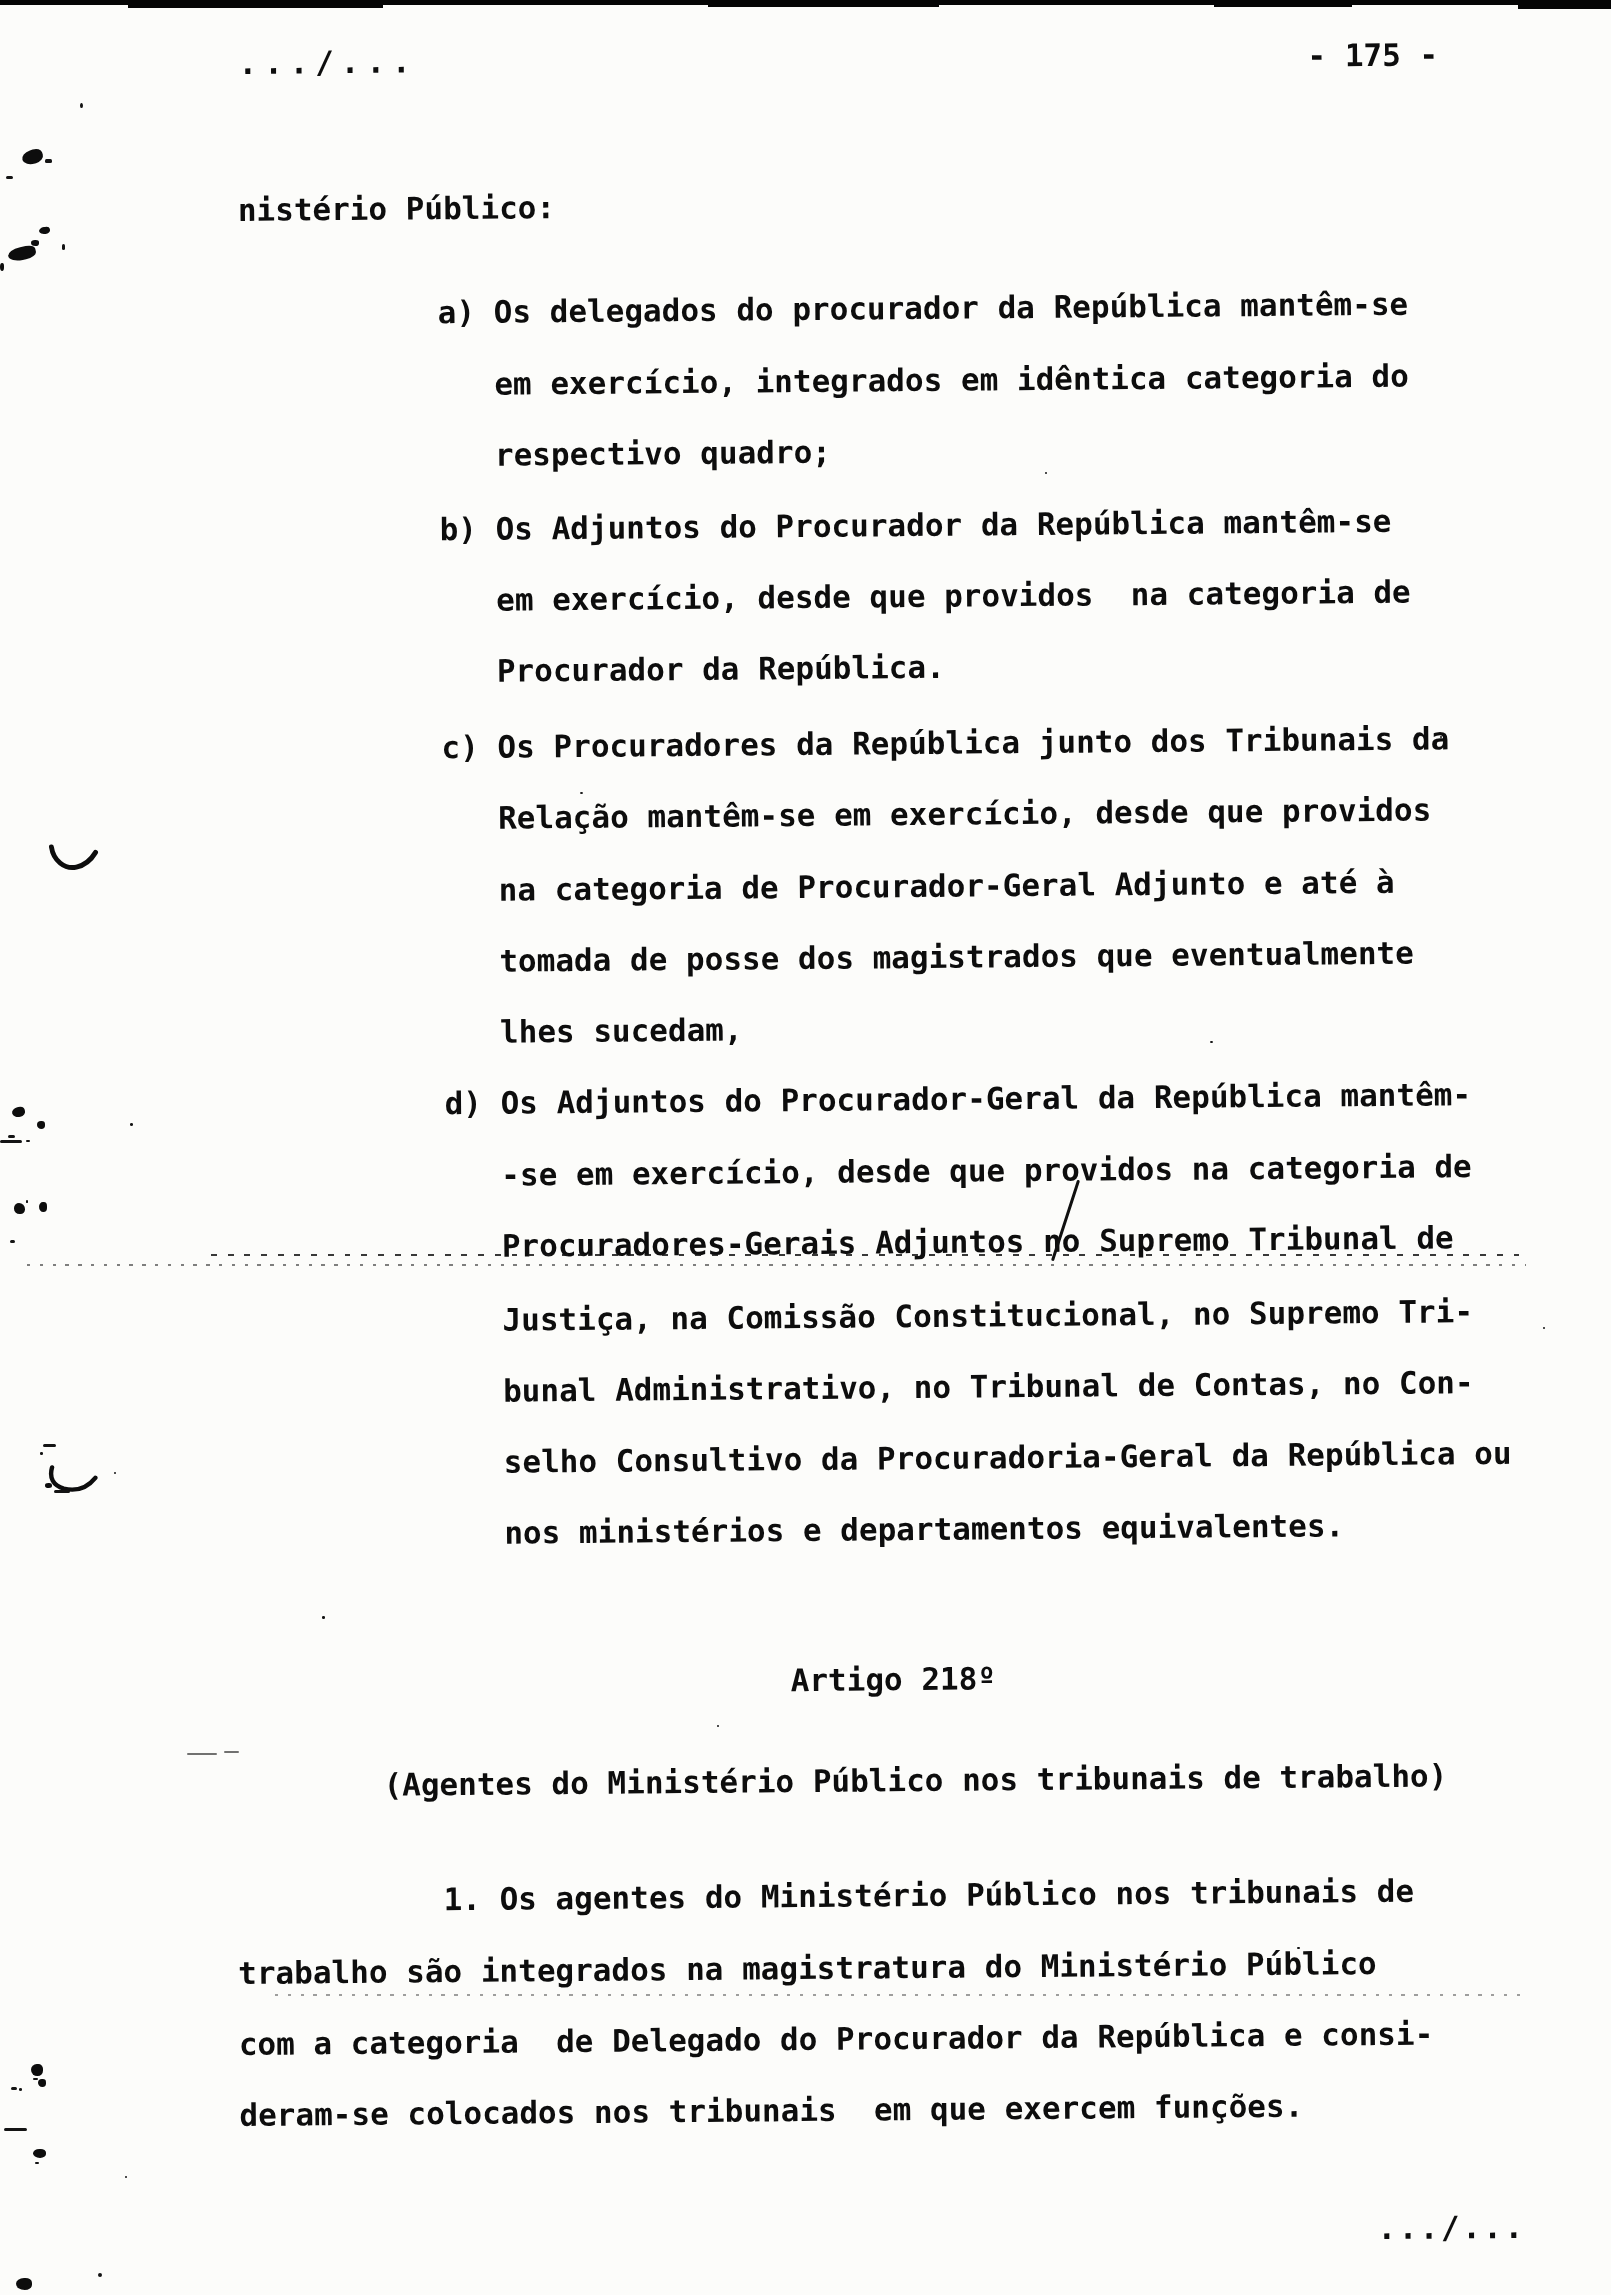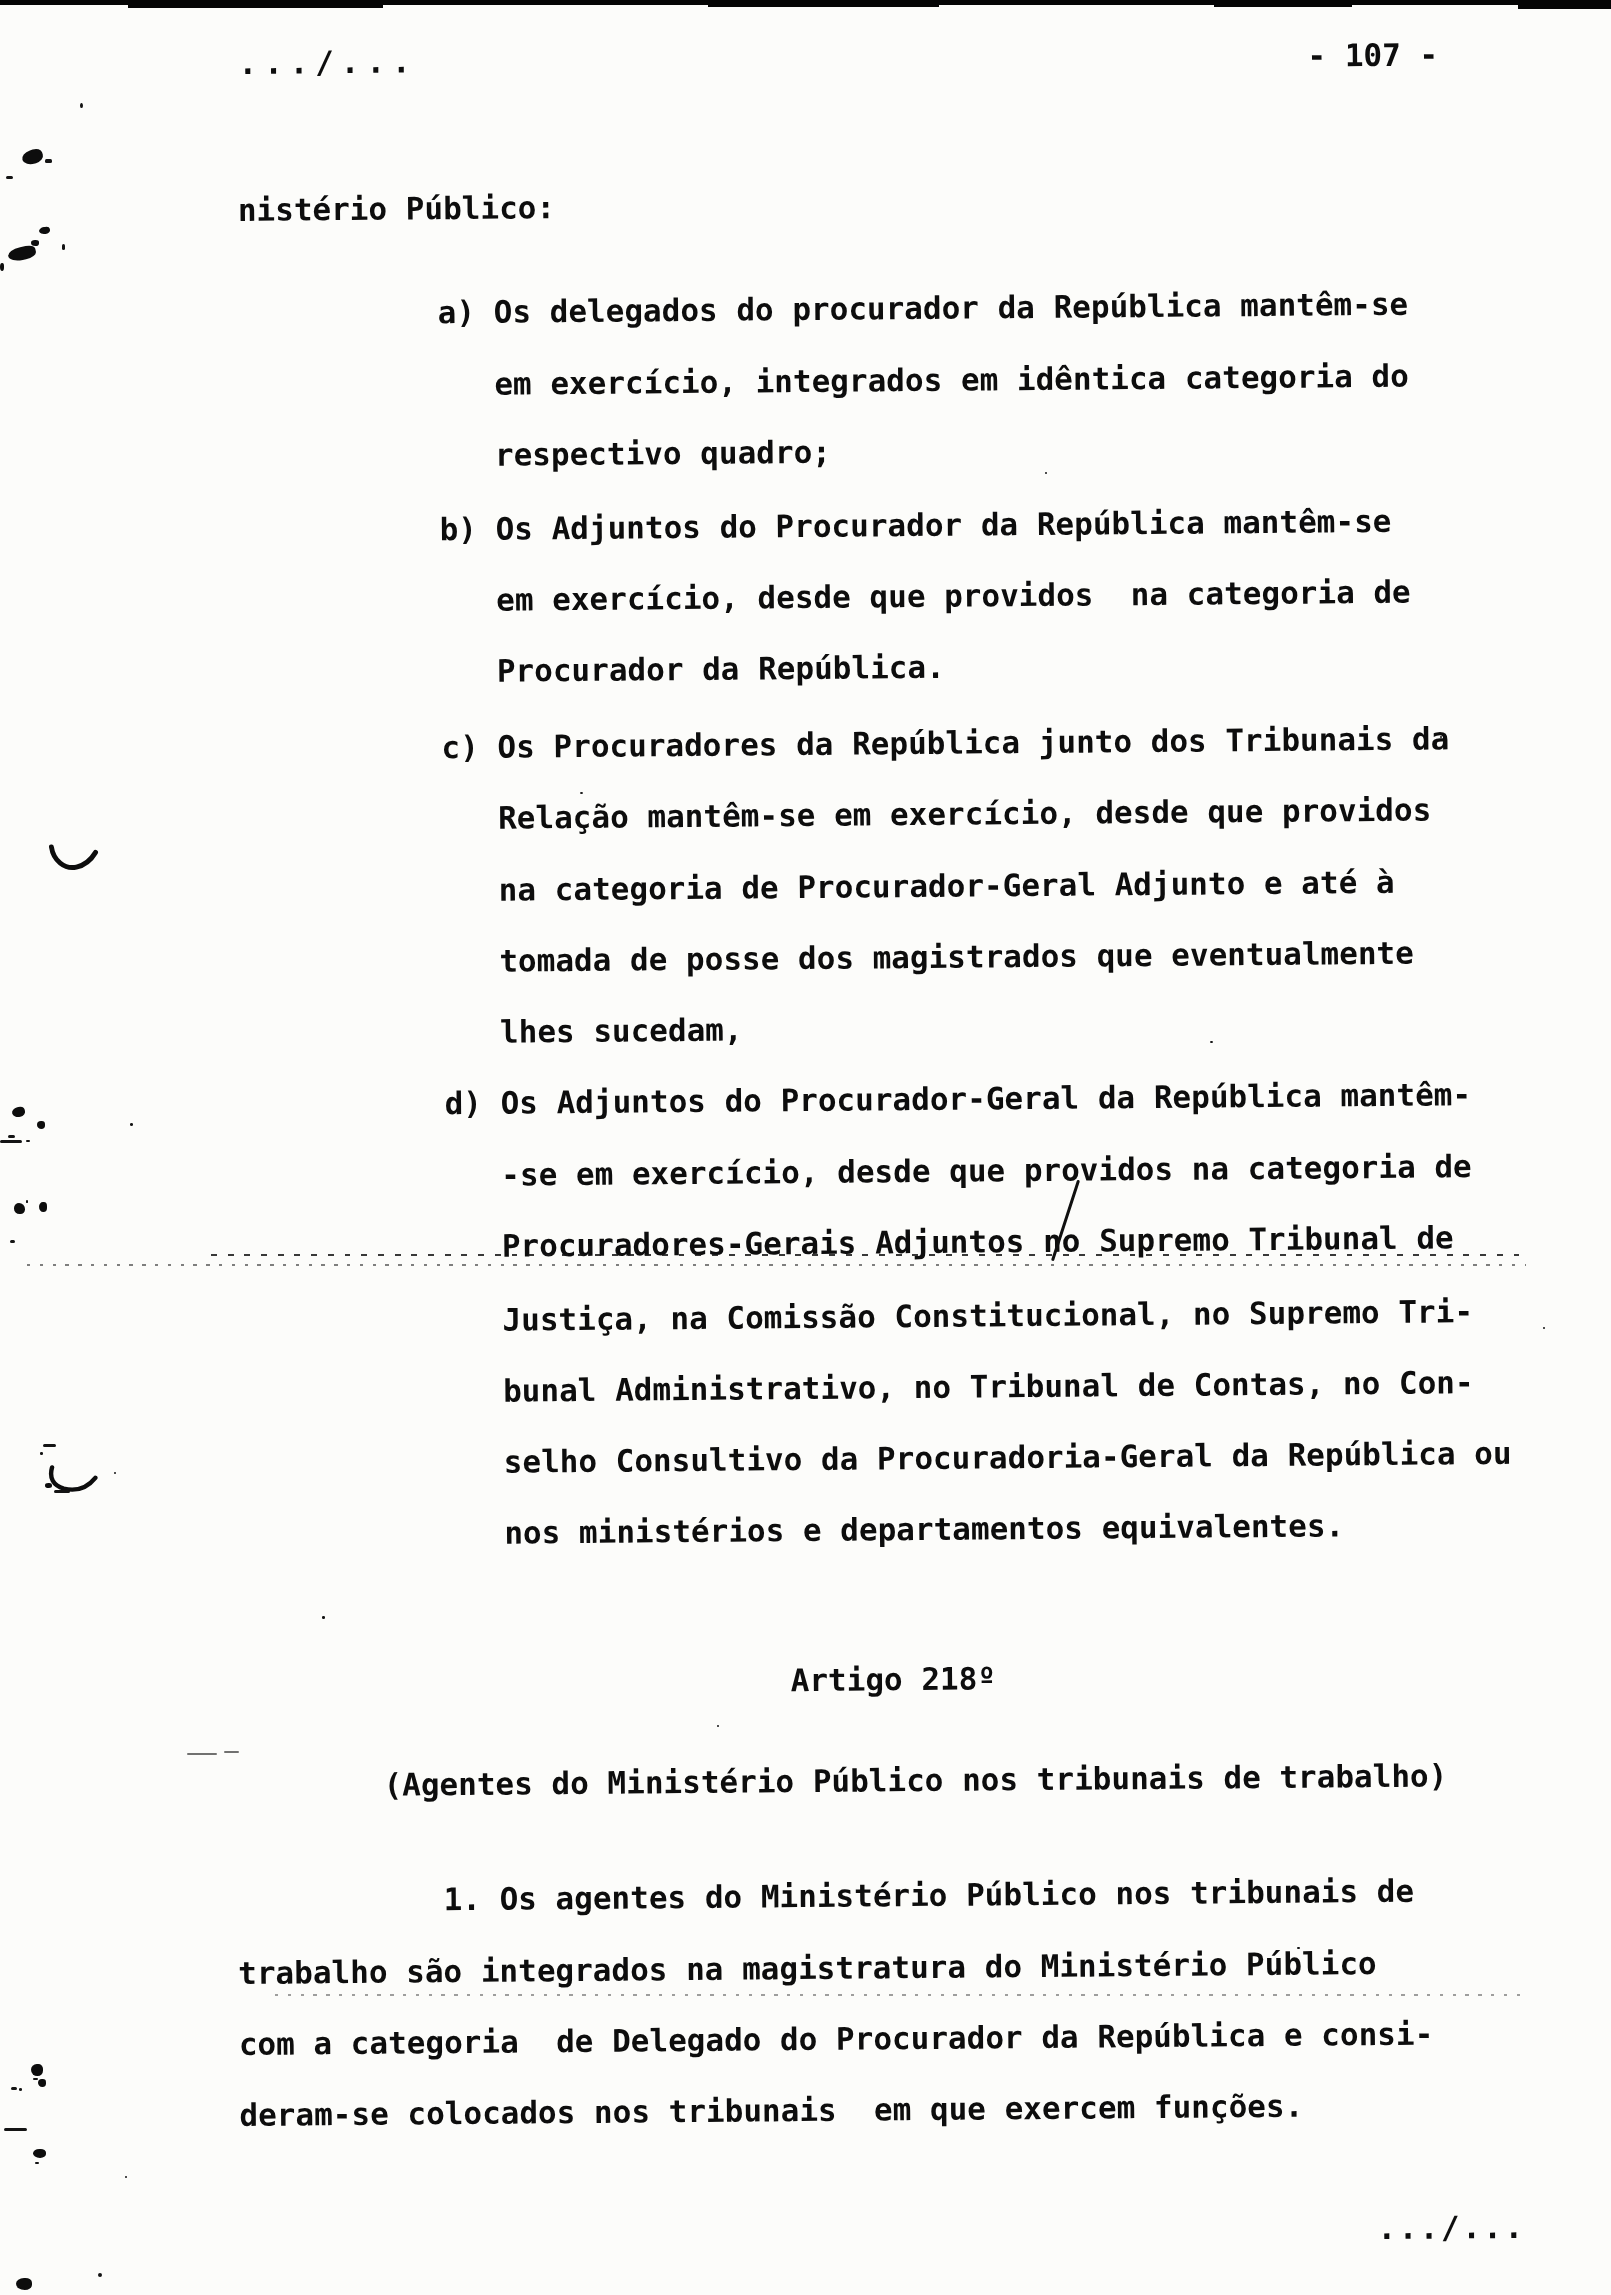--- a/index.html
+++ b/index.html
@@ -28,21 +28,21 @@
   <div class="edge" style="left:0;top:0;width:1612px;height:4.9px;"></div>
   <div class="edge" style="left:128px;top:0;width:255px;height:7.9px;"></div>
   <div class="edge" style="left:708px;top:0;width:231px;height:6.9px;"></div>
   <div class="edge" style="left:1214px;top:0;width:138px;height:7.4px;"></div>
   <div class="edge" style="left:1518px;top:0;width:93px;height:8.8px;"></div>
 
   <div class="tilt">
 
     <div class="txt small-track" style="left:248px;top:41px;">.../...</div>
 
-    <div class="txt" style="left:1317px;top:43px;">- 107 -</div>
+    <div class="txt" style="left:1317px;top:43px;">- 175 -</div>
 
     <div class="txt" style="left:246px;top:188px;">nistério Público:</div>
 
     <div class="txt" style="left:445px;top:292px;">a)</div>
     <div class="txt" style="left:501px;top:292px;">Os delegados do procurador da República mantêm-se</div>
     <div class="txt" style="left:501px;top:364px;">em exercício, integrados em idêntica categoria do</div>
     <div class="txt" style="left:501px;top:435px;">respectivo quadro;</div>
 
     <div class="txt" style="left:445px;top:509px;">b)</div>
     <div class="txt" style="left:501px;top:509px;">Os Adjuntos do Procurador da República mantêm-se</div>

